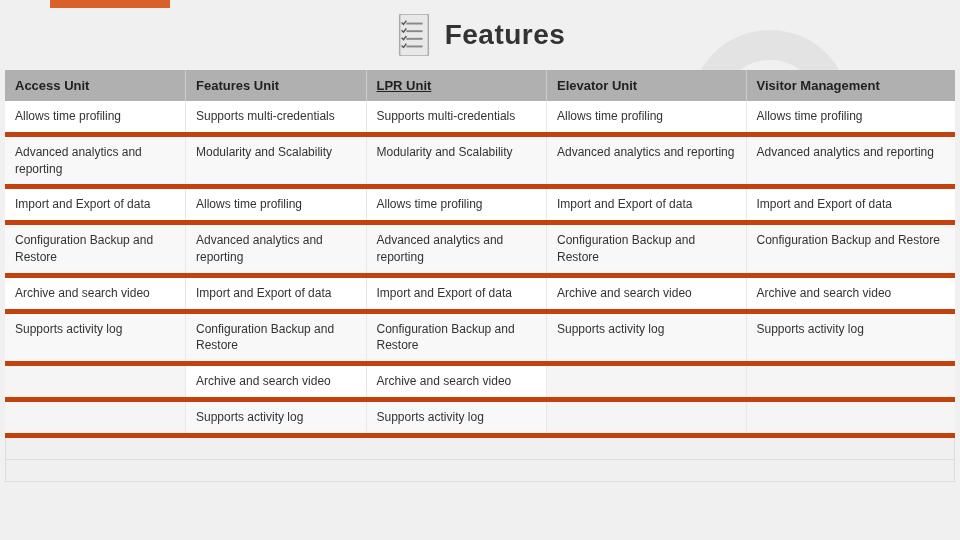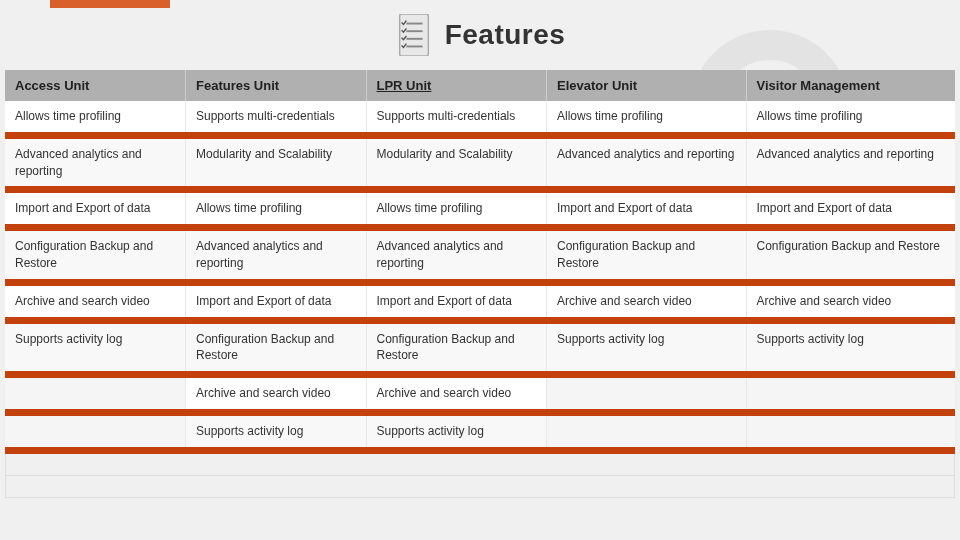--- a/index.html
+++ b/index.html
@@ -95,21 +95,21 @@
       color: #222;
       border-right: 1px solid #ccc;
     }
 
     thead th:last-child {
       border-right: none;
       margin-left: 41px;
     }
 
     tbody tr {
-      border-bottom: 7px solid #c2410c;
+      border-bottom: 5px solid #c2410c;
     }
 
     tbody tr:nth-child(even) {
       background: #f8f8f8;
     }
 
     tbody tr:nth-child(odd) {
       background: #ffffff;
     }
 

